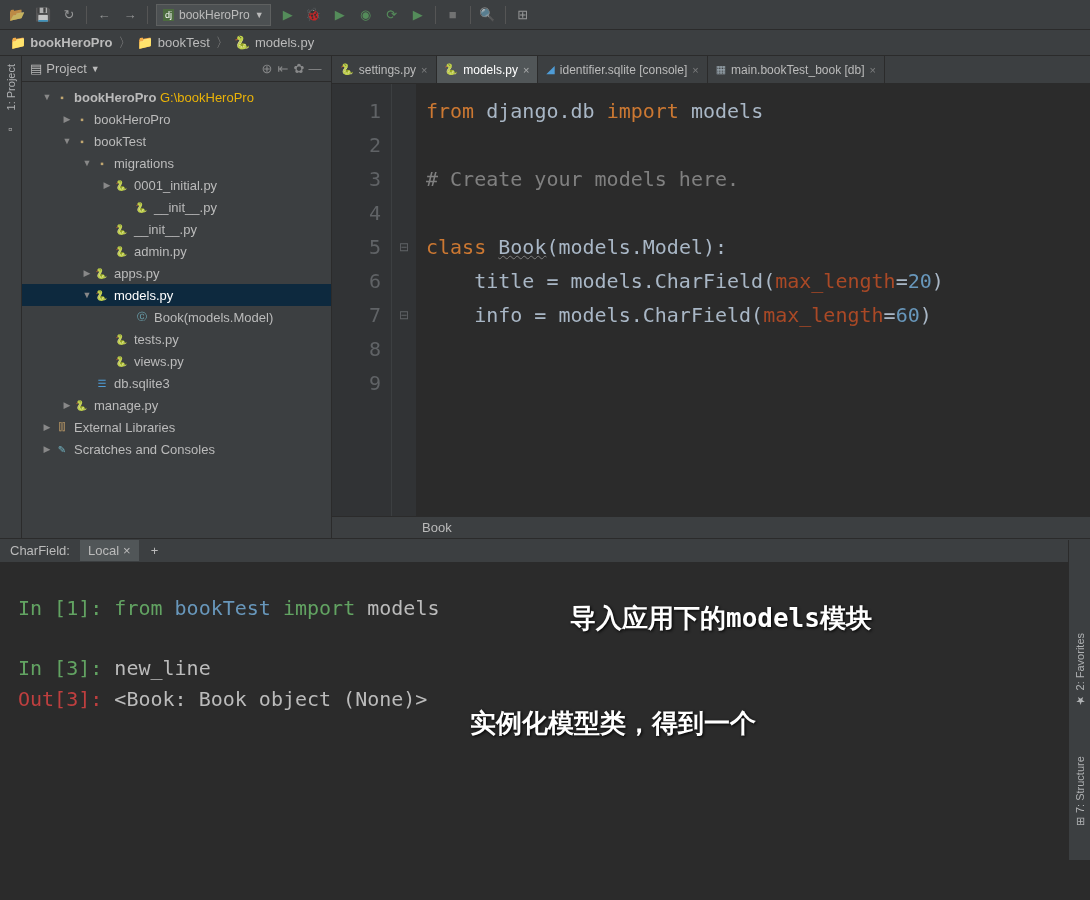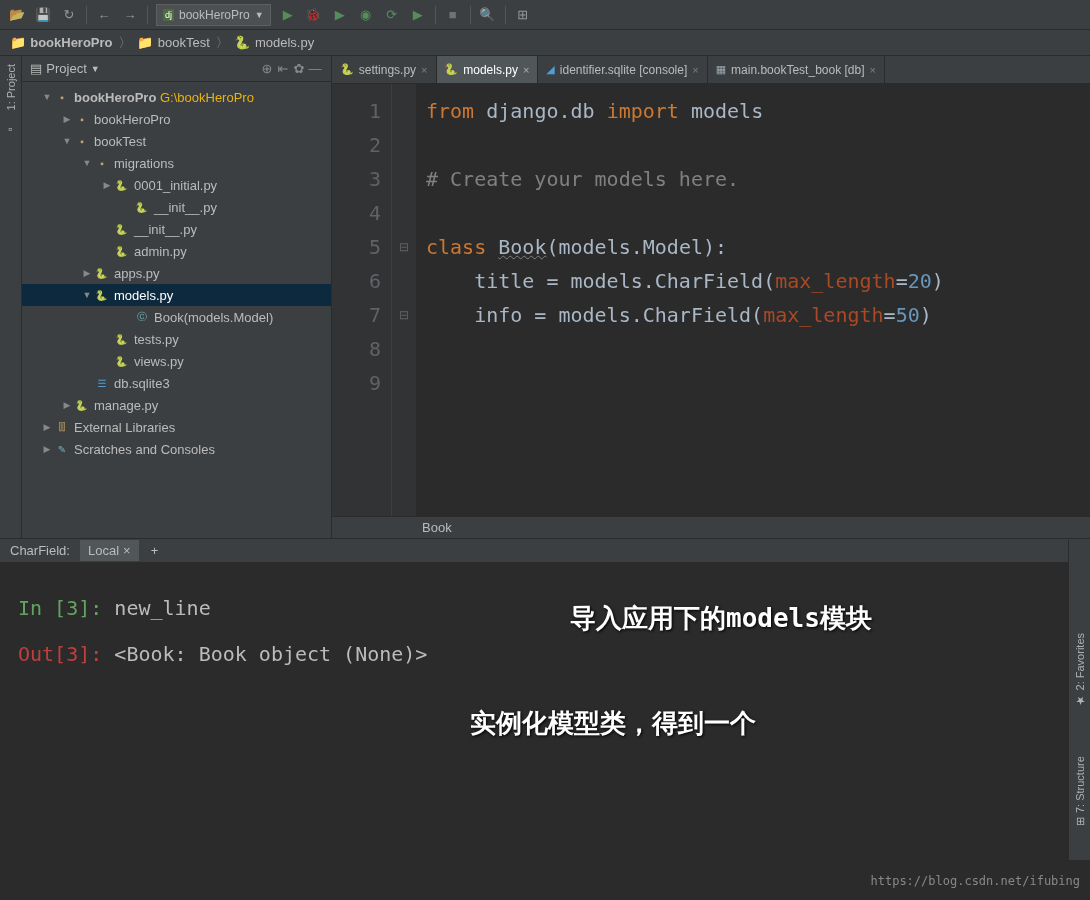--- a/index.html
+++ b/index.html
@@ -439,50 +439,52 @@
         <div style="height:34px;text-align:center;">⊟</div>
         <div style="height:34px;"></div>
         <div style="height:34px;text-align:center;">⊟</div>
       </div>
       <div class="code"><span class="kw">from</span> <span>django.db</span> <span class="kw">import</span> <span>models</span>
 
 <span class="comm"># Create your models here.</span>
 
 <span class="kw">class</span> <span class="underline">Book</span><span>(models.Model):</span>
 <span>    title = models.CharField(</span><span class="param">max_length</span><span>=</span><span class="num">20</span><span>)</span>
-<span>    info = models.CharField(</span><span class="param">max_length</span><span>=</span><span class="num">50</span><span>)</span>
+<span>    info = models.CharField(</span><span class="param">max_length</span><span>=</span><span class="num">60</span><span>)</span>
 </div>
     </div>
     <div class="editor-footer">
       <span>Book</span>
     </div>
   </div>
 </div>
 
 <div class="terminal-panel">
   <div class="terminal-tabs">
     <span style="padding:0 6px;">CharField:</span>
     <div class="term-tab active">
       <span>Local</span>
       <span class="close">×</span>
     </div>
     <div class="term-tab">+</div>
   </div>
   <div class="terminal-body">
-    <div class="term-line" style="margin-bottom:16px;">
+    <div class="term-line">
+      <span class="prompt-in">In [1]:</span> <span class="term-kw">from</span> <span class="term-id">bookTest</span> <span class="term-kw">import</span> <span>models</span>
+    </div>
+    <div class="term-line" style="margin-bottom:1px;">
       <span class="prompt-in">In [3]:</span> <span>new_line</span>
     </div>
     <div class="term-line">
       <span class="prompt-out">Out[3]:</span> <span>&lt;Book: Book object (None)&gt;</span>
     </div>
 
     <div class="annotation" style="top:40px; left:570px;">导入应用下的models模块</div>
     <div class="annotation" style="top:145px; left:470px;">实例化模型类，得到一个</div>
 
-    <div class="watermark">https://blog.csdn.net/ifubing</div>
   </div>
 </div>
 
 <div class="right-gutter">
   <div class="gutter-label">
     ★ <span>2: Favorites</span>
   </div>
   <div class="gutter-label">
     ⊞ <span>7: Structure</span>
   </div>

